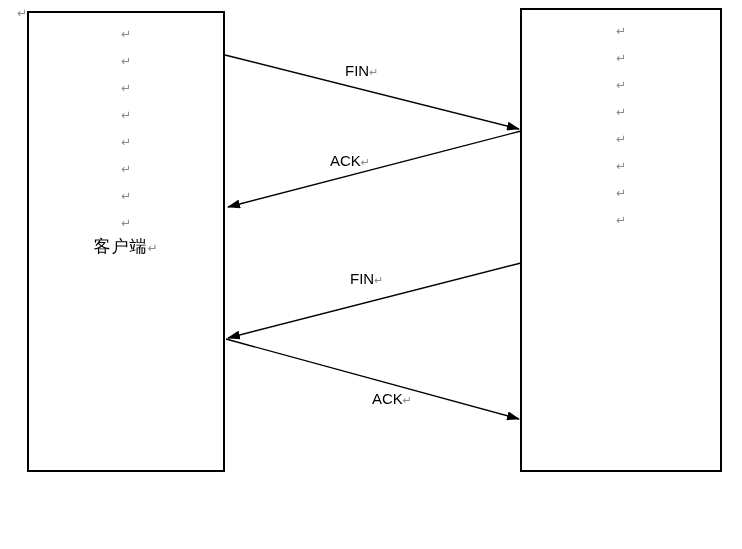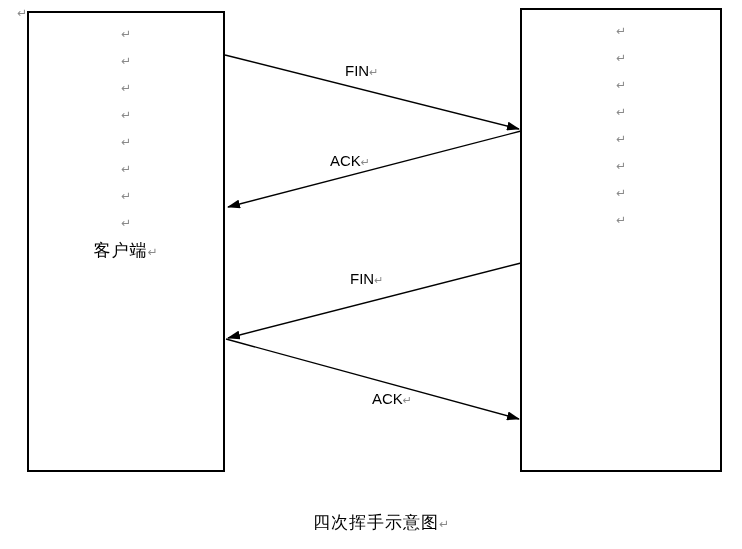--- a/index.html
+++ b/index.html
@@ -39,21 +39,21 @@
     line-height: 27px;
     font-size: 12px;
   }
   .pilcrow {
     color: #8a8a8a;
     font-family: "DejaVu Sans", sans-serif;
     font-size: 12px;
   }
   .box-label {
     height: 24px;
-    line-height: 28px;
+    line-height: 20px;
     font-size: 17px;
     color: #000000;
     letter-spacing: 1px;
     white-space: nowrap;
   }
   .arrows-layer {
     position: absolute;
     left: 0;
     top: 0;
     width: 742px;
@@ -129,15 +129,14 @@
     <line x1="521" y1="131" x2="228" y2="207" stroke="#000000" stroke-width="1.4" marker-end="url(#arrowhead)"></line>
     <line x1="521" y1="263" x2="228" y2="338" stroke="#000000" stroke-width="1.4" marker-end="url(#arrowhead)"></line>
     <line x1="226" y1="339" x2="519" y2="419" stroke="#000000" stroke-width="1.4" marker-end="url(#arrowhead)"></line>
   </svg>
 
   <div class="msg-label label-fin1"><span>FIN</span><span class="pilcrow">↵</span></div>
   <div class="msg-label label-ack1"><span>ACK</span><span class="pilcrow">↵</span></div>
   <div class="msg-label label-fin2"><span>FIN</span><span class="pilcrow">↵</span></div>
   <div class="msg-label label-ack2"><span>ACK</span><span class="pilcrow">↵</span></div>
 
-  <div class="caption"><span>四次挥手示意图</span><span class="pilcrow">↵</span></div>
 
 </div>
 
 </body></html>

